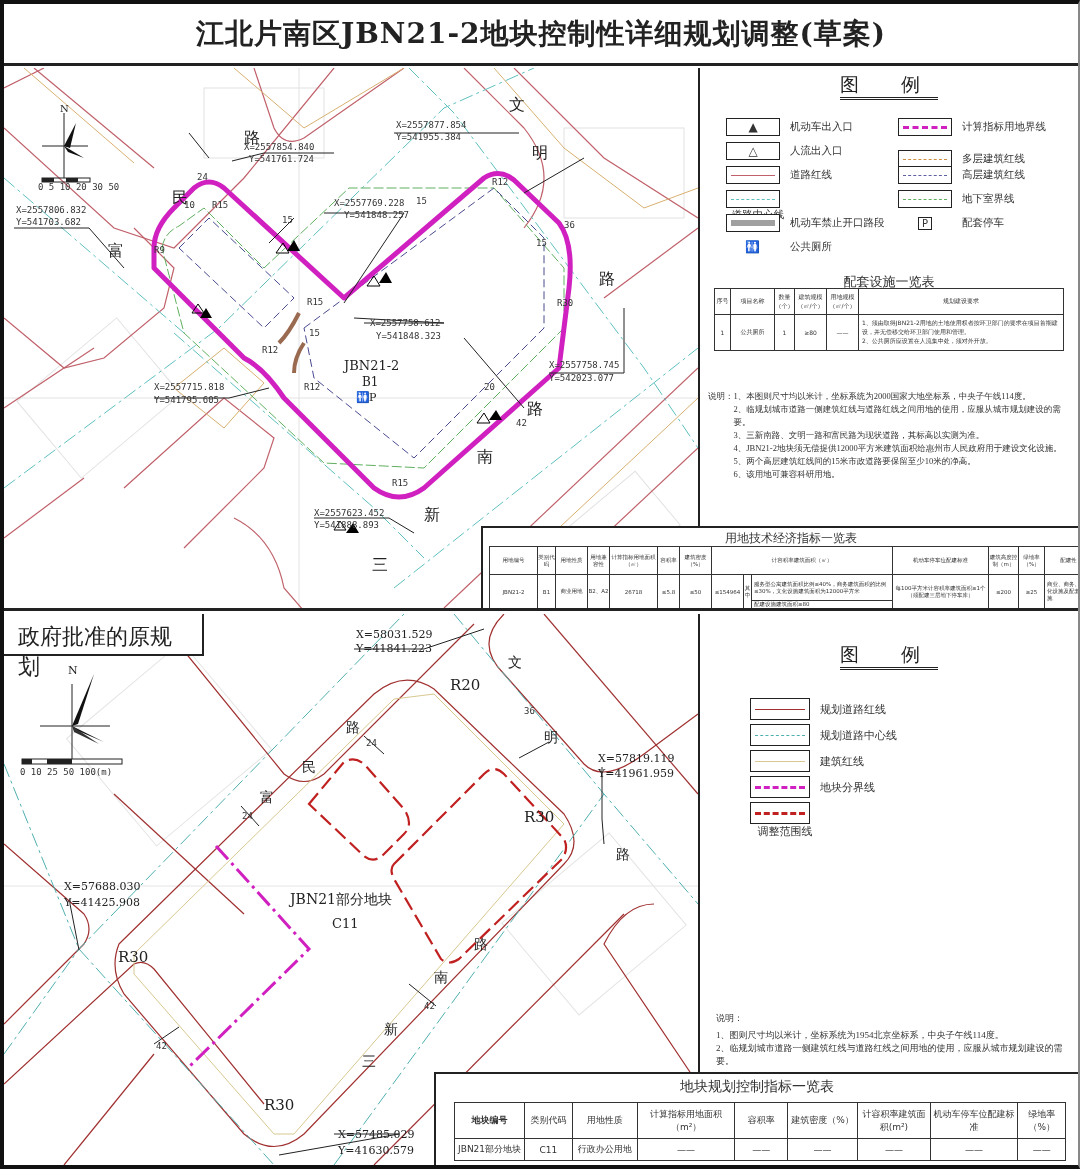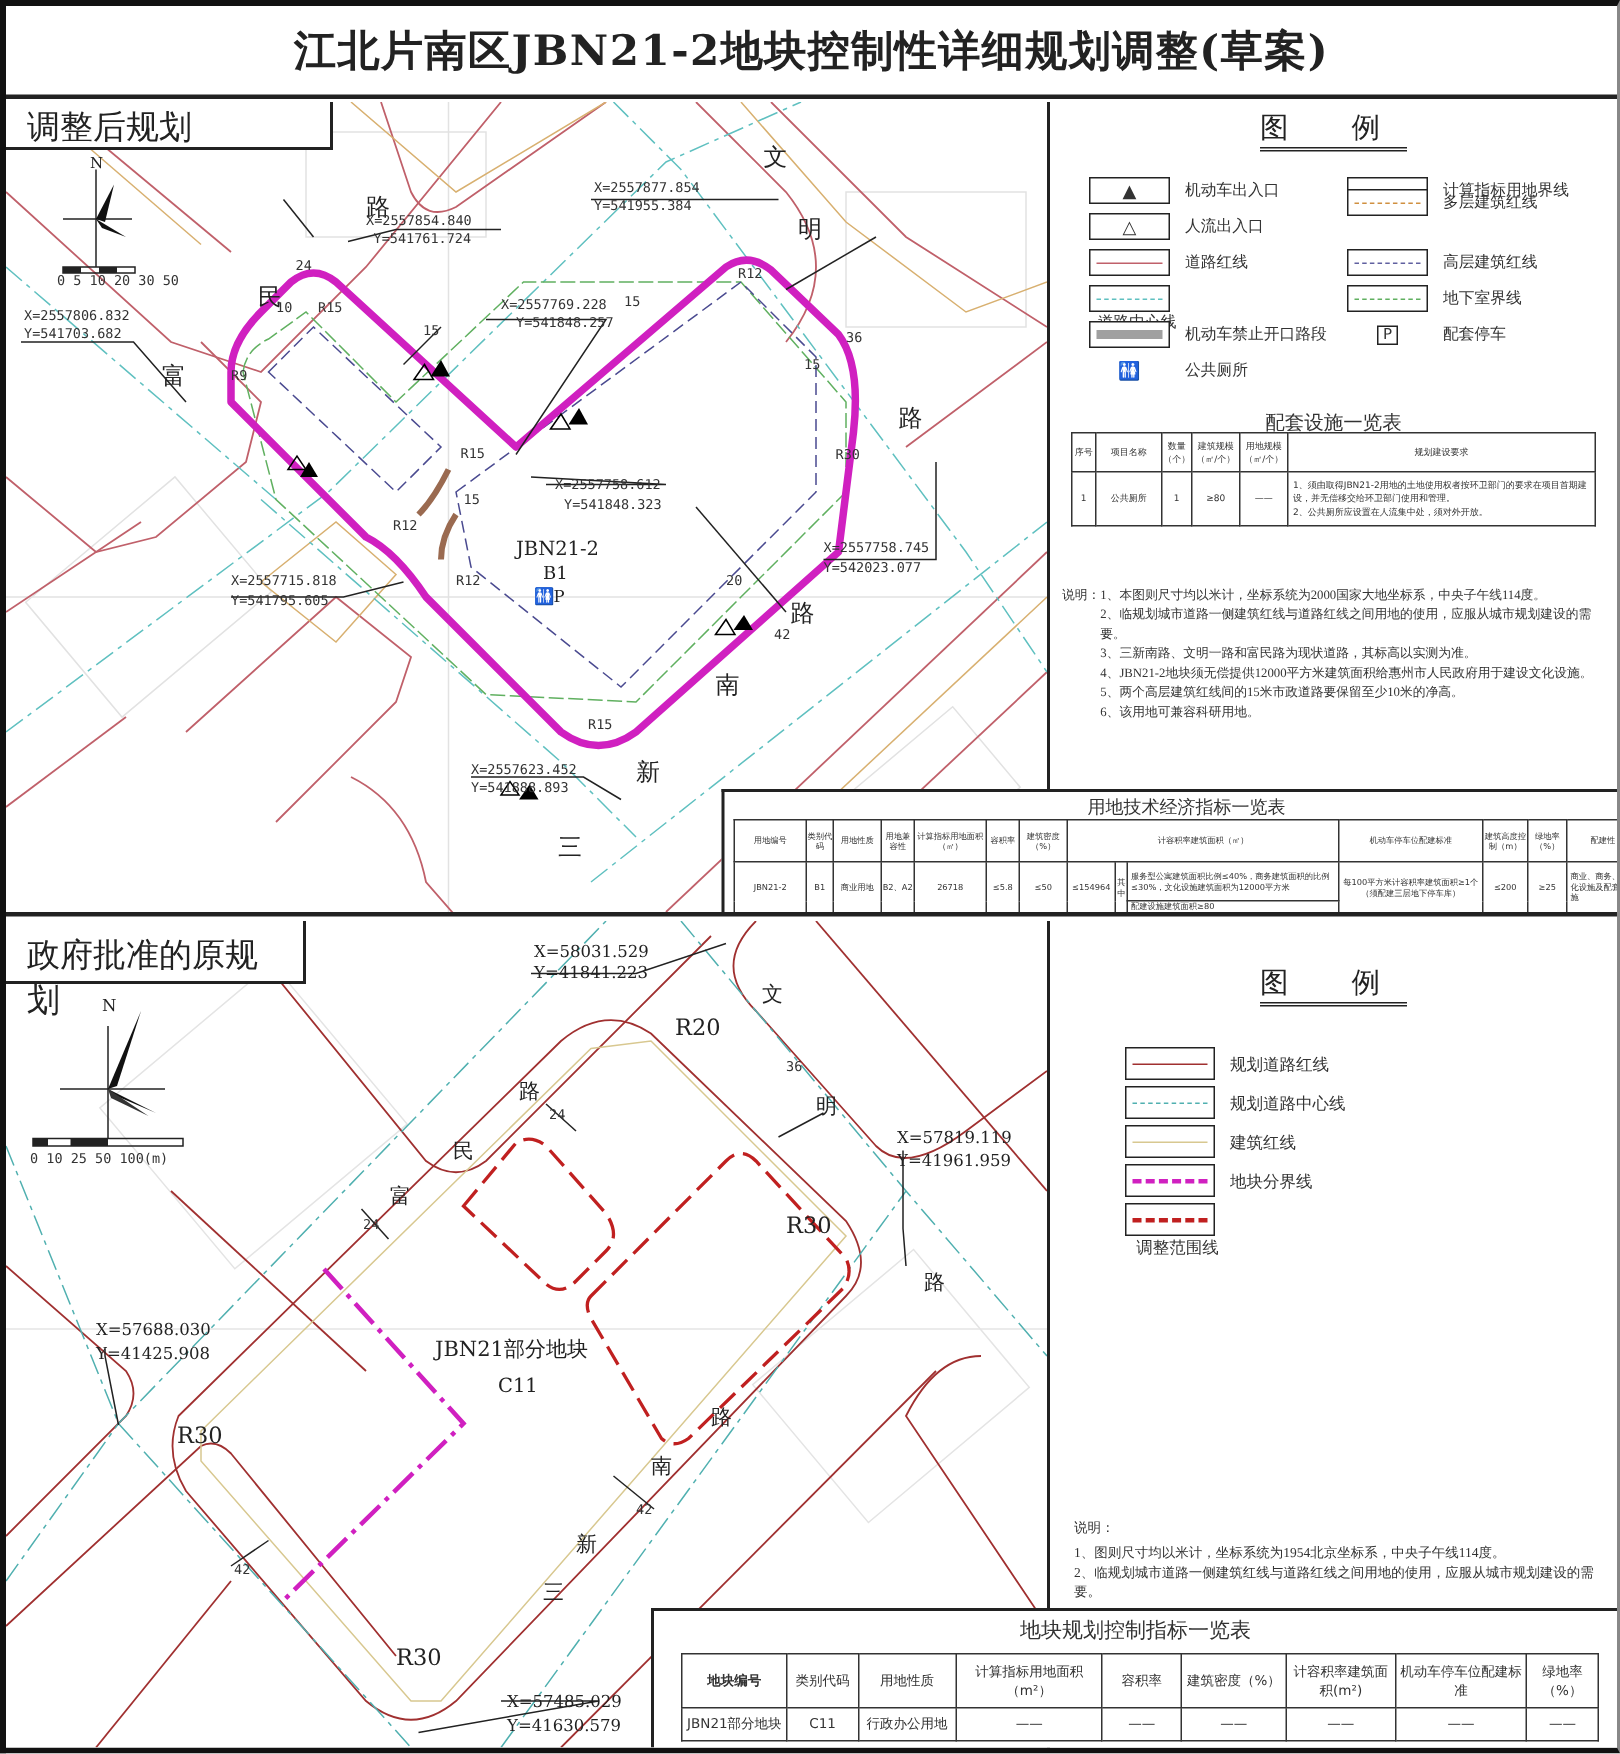--- a/index.html
+++ b/index.html
@@ -189,21 +189,20 @@
       <text x="340" y="150" class="coord">Y=541848.257</text>
       <text x="366" y="258" class="coord">X=2557758.612</text>
       <text x="372" y="271" class="coord">Y=541848.323</text>
       <text x="150" y="322" class="coord">X=2557715.818</text>
       <text x="150" y="335" class="coord">Y=541795.605</text>
       <text x="545" y="300" class="coord">X=2557758.745</text>
       <text x="545" y="313" class="coord">Y=542023.077</text>
       <text x="310" y="448" class="coord">X=2557623.452</text>
       <text x="310" y="460" class="coord">Y=541888.893</text>
     </svg>
-    <div class="section-label" style="width:218px;height:32px;">调整后规划</div>
   </div>
 
   <div class="legend-area">
     <div class="legend-title" style="top:4px;"><span>图  例</span></div>
 
     <div class="legend-item" style="left:26px;top:50px;">
       <div class="legend-swatch">
           <span style="font-size:12px;">▲</span>
         </div>
       <span>机动车出入口</span>
@@ -236,21 +235,21 @@
       <div style="width:54px;text-align:center;margin-right:10px;font-size:12px;">🚻</div>
       <span>公共厕所</span>
     </div>
 
     <div class="legend-item" style="left:198px;top:50px;">
       <div class="legend-swatch">
           <div class="ln" style="border-top:3px dashed #d020c0;"></div>
         </div>
       <span>计算指标用地界线</span>
     </div>
-    <div class="legend-item" style="left:198px;top:58px;">
+    <div class="legend-item" style="left:198px;top:82px;">
       <div class="legend-swatch">
           <div class="ln" style="border-top:1.5px dashed #d09040;"></div>
         </div>
       <span>多层建筑红线</span>
     </div>
     <div class="legend-item" style="left:198px;top:98px;">
       <div class="legend-swatch">
           <div class="ln" style="border-top:1.5px dashed #6060a0;"></div>
         </div>
       <span>高层建筑红线</span>

